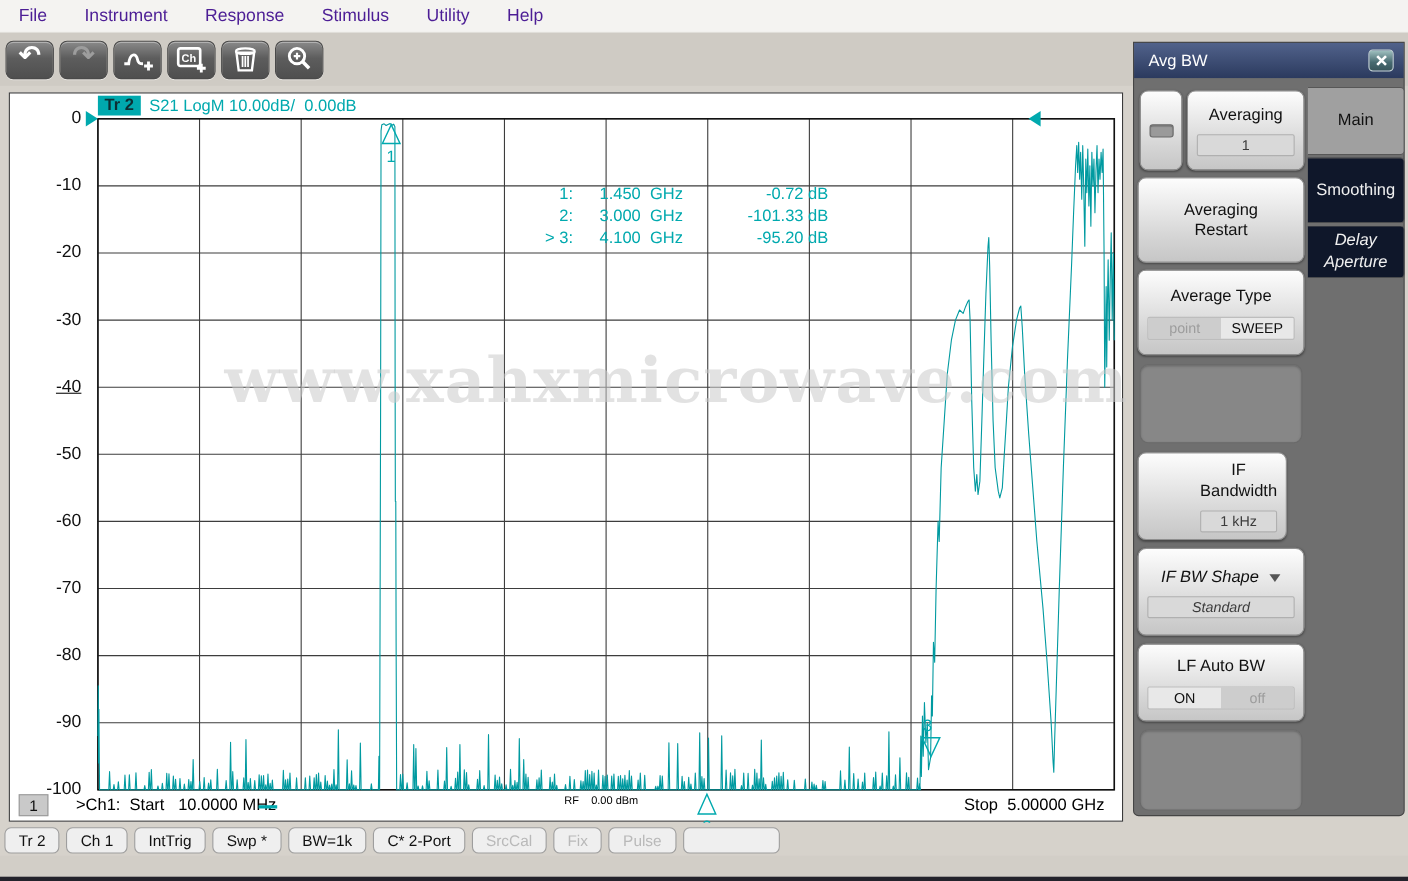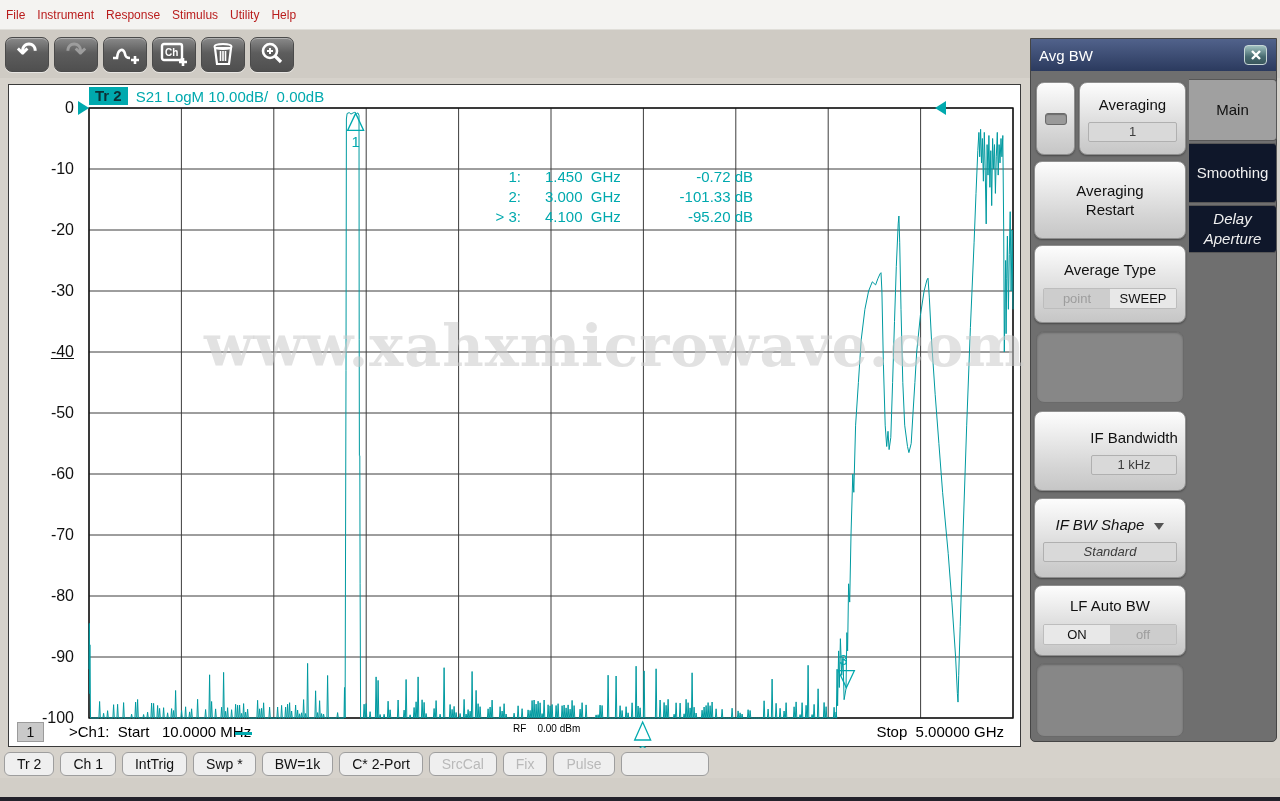--- a/index.html
+++ b/index.html
@@ -1,21 +1,21 @@
 <!DOCTYPE html>
 <html><head>
 <meta charset="utf-8">
 <style>
   * { margin:0; padding:0; box-sizing:border-box; }
   html,body { width:1280px; height:801px; overflow:hidden; }
   body { font-family:"Liberation Sans", sans-serif; background:#d6d2cb; position:relative; }
 
   
   #menubar { position:absolute; left:0; top:0; width:1280px; height:30px; background:#f4f3f1; border-bottom:1px solid #e0ded9; display:flex; align-items:center; }
-  .menu-item { font-size:12px; color:#b91c1c; padding:4px 6px; cursor:default; }
+  .menu-item { font-size:16px; color:#4c1d95; padding:4px 17px; cursor:default; }
 
   
   #toolbar { position:absolute; left:0; top:30px; width:1280px; height:48px; background:#cfcbc4; display:flex; align-items:center; padding-left:5px; gap:5px; }
   .tool-btn { width:44px; height:35px; border-radius:7px; border:1px solid #4a4a4a;
     background:linear-gradient(#8a8a8a,#5d5d5d 45%,#4f4f4f); box-shadow:0 1px 0 rgba(255,255,255,.5), inset 0 1px 0 rgba(255,255,255,.35);
     display:flex; align-items:center; justify-content:center; color:#fff; }
   .tool-btn.disabled { color:#9d9d9d; }
   .tool-btn .uarrow { font-size:24px; font-weight:bold; line-height:1; margin-top:-6px; }
 
   
@@ -42,21 +42,21 @@
   #chan-text { position:absolute; left:60px; top:638px; font-size:15px; color:#000; white-space:pre; }
   #chan-trace-dash { position:absolute; left:226px; top:647px; width:17px; height:3px; background:#00a9ae; }
   #rf-text { position:absolute; left:504px; top:638px; font-size:10px; color:#000; white-space:pre; }
   #stop-text { position:absolute; right:16px; top:638px; font-size:15px; color:#000; white-space:pre; }
 
   
   #watermark { position:absolute; left:204px; top:312px; z-index:40; font-family:"DejaVu Serif", serif; font-weight:bold; font-size:57px; letter-spacing:1px; color:rgba(203,203,203,0.55); pointer-events:none; white-space:nowrap; }
 
   
   #panel { position:absolute; left:1030px; top:38px; width:247px; height:704px; background:#6f6f6f; border:1px solid #454545; border-radius:0 0 5px 5px; z-index:20; }
-  #panel-header { position:absolute; left:0; top:0; width:100%; height:32px; background:linear-gradient(#51628b,#34436b 55%,#273указ255); background:linear-gradient(#51628b,#2b3a5e); display:flex; align-items:center; padding-left:8px; color:#fff; font-size:15px; }
+  #panel-header { position:absolute; left:0; top:0; width:100%; height:32px; background:linear-gradient(#51628b,#34436b 55%,#273указ255); background:linear-gradient(#51628b,#2b3a5e); display:flex; align-items:center; padding-left:13px; color:#fff; font-size:15px; }
   #panel-close { position:absolute; right:9px; top:6px; width:23px; height:20px; border-radius:4px; border:1px solid #c7d6d6; background:linear-gradient(#9fc0bf,#476a70 60%,#39565c); display:flex; align-items:center; justify-content:center; }
   .soft-btn { position:absolute; border-radius:8px; border:1px solid #8f8f8f; background:linear-gradient(#fdfdfd,#d5d5d5 70%,#c6c6c6); box-shadow:0 1px 2px rgba(0,0,0,.35); display:flex; flex-direction:column; align-items:center; justify-content:center; color:#111; font-size:15px; text-align:center; }
   .soft-btn .btn-label { white-space:pre-line; line-height:19px; }
   .value-field { width:calc(100% - 16px); height:20px; margin-top:8px; background:#d9d9d9; border:1px solid #b0b0b0; border-radius:2px; font-size:13px; color:#3c3c3c; line-height:18px; text-align:center; }
   .segmented { width:calc(100% - 16px); height:21px; margin-top:9px; display:flex; border:1px solid #bdbdbd; border-radius:2px; overflow:hidden; font-size:13px; }
   .seg { flex:1; line-height:19px; text-align:center; }
   .seg.on { background:#e8e8e8; color:#111; }
   .seg.off { background:#cdcdcd; color:#9d9d9d; }
   .spacer-btn { position:absolute; border-radius:8px; border:1px solid #6a6a6a; background:#878787; box-shadow:inset 0 1px 2px rgba(0,0,0,.25); }
   .tab { position:absolute; left:158px; width:88px; border:1px solid #575757; border-left:none; display:flex; align-items:center; justify-content:center; text-align:center; font-size:15px; border-radius:0 4px 4px 0; }
@@ -231,21 +231,21 @@
   <div class="soft-btn" style="left:3px; top:206px; width:152px; height:78px;">
     <span class="btn-label">Average Type</span>
     <div class="segmented">
       <div class="seg off">point</div>
       <div class="seg on">SWEEP</div>
     </div>
   </div>
 
   <div class="spacer-btn" style="left:5px; top:292px; width:148px; height:72px;"></div>
 
-  <div class="soft-btn" style="left:3px; top:372px; width:152px; height:80px;padding-left:48px;">
+  <div class="soft-btn" style="left:3px; top:372px; width:136px; height:80px;padding-left:48px;">
     <span class="btn-label">IF Bandwidth</span>
     <div class="value-field">1 kHz</div>
   </div>
 
   <div class="soft-btn" style="left:3px; top:459px; width:152px; height:80px;font-style:italic;">
     <span class="btn-label"><span>IF BW Shape</span><span class="dd-arrow"></span></span>
     <div class="value-field">Standard</div>
   </div>
 
   <div class="soft-btn" style="left:3px; top:546px; width:152px; height:71px;">

